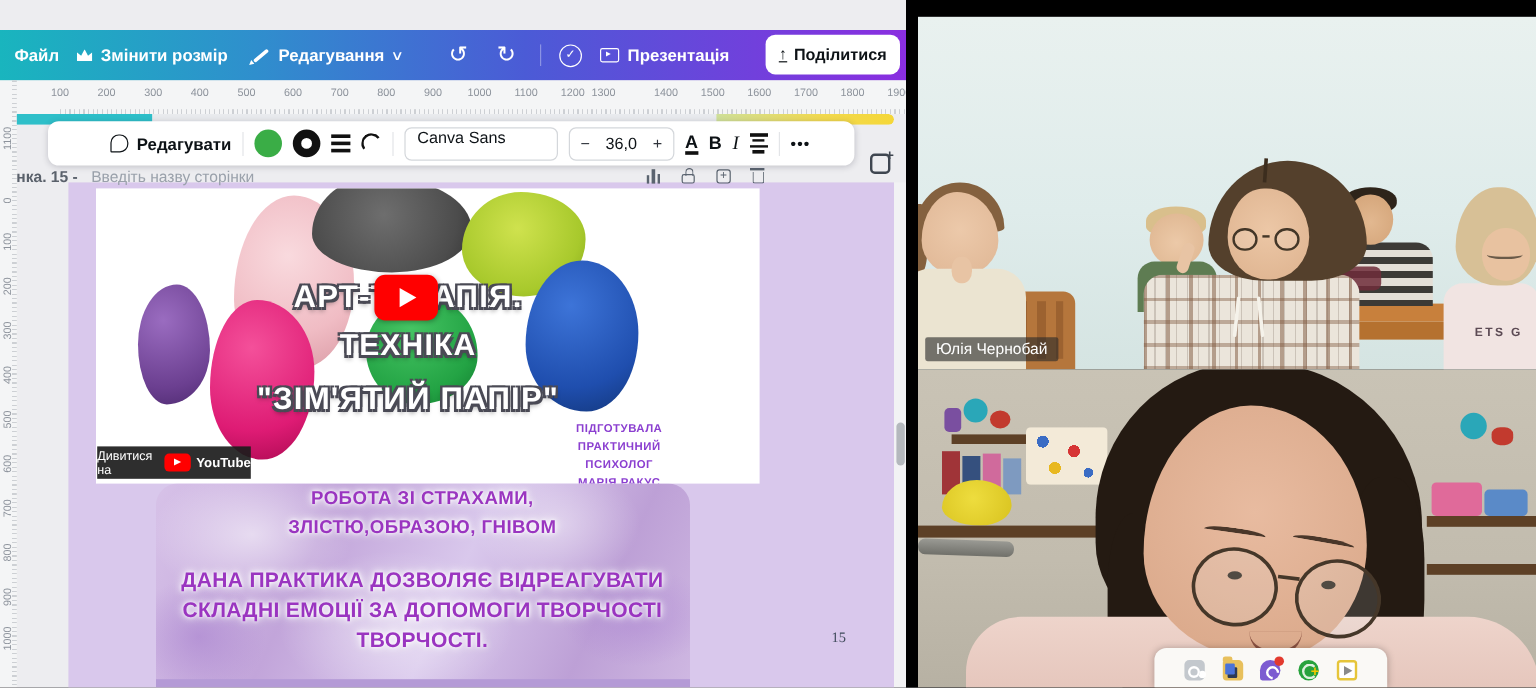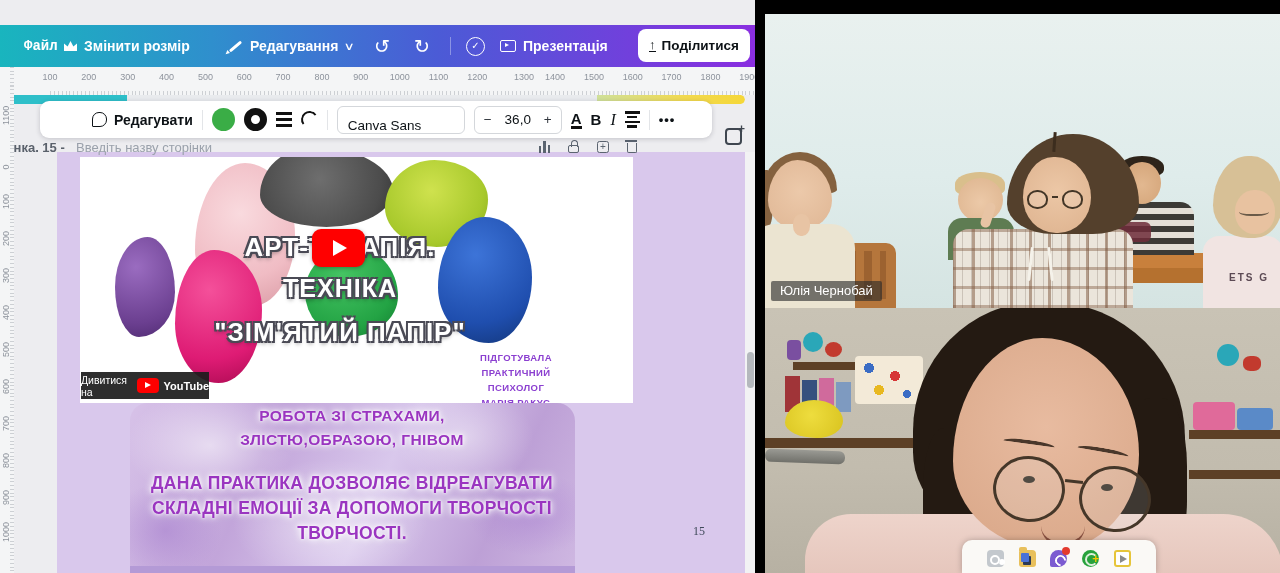--- a/index.html
+++ b/index.html
@@ -66,21 +66,21 @@
   
   .float-toolbar { position:absolute; left:40px; top:101px; width:672px; height:37px; background:#fff; border-radius:9px;
     box-shadow:0 1px 5px rgba(40,40,60,.22); display:flex; align-items:center; padding:0 12px; gap:9px; z-index:5; font-size:14px; color:#0d1216; }
   .tb-sep { width:1px; height:20px; background:#e3e5e8; flex:none; }
   .edit-chip { display:flex; align-items:center; gap:7px; font-weight:bold; cursor:pointer;padding-left:40px; }
   .editbox-icon { width:15px; height:15px; border:1.8px solid #0d1216; border-radius:7px 7px 7px 1px; }
   .color-fill { width:23px; height:23px; border-radius:50%; background:#3aad46; cursor:pointer; flex:none; }
   .color-ring { width:23px; height:23px; border-radius:50%; border:7px solid #111; background:#fff; cursor:pointer; flex:none; }
   .lines-icon { width:16px; height:3px; background:#111; box-shadow:0 6px 0 #111,0 12px 0 #111; margin-top:-12px; cursor:pointer; flex:none; }
   .arc-icon { width:17px; height:17px; border:2.5px solid transparent; border-left-color:#111; border-top-color:#111; border-radius:50%; transform:rotate(8deg); cursor:pointer; flex:none; }
-  .font-box { width:128px; height:28px; border:1px solid #d4d7db; border-radius:6px; display:flex; align-items:flex-end; padding:0 10px; font-size:13.5px; cursor:pointer; flex:none; }
+  .font-box { width:128px; height:28px; border:1px solid #d4d7db; border-radius:6px; display:flex; align-items:flex-start; padding:0 10px; font-size:13.5px; cursor:pointer; flex:none; }
   .size-box { width:88px; height:28px; border:1px solid #d4d7db; border-radius:6px; display:flex; align-items:center; justify-content:space-between; padding:0 9px; font-size:13.5px; flex:none; }
   .size-btn { cursor:pointer; color:#30353c; }
   .a-color { font-weight:bold; font-size:15px; border-bottom:3.5px solid #111; line-height:15px; cursor:pointer; }
   .b-bold { font-weight:bold; font-size:15px; cursor:pointer; }
   .i-italic { font-style:italic; font-family:"Liberation Serif","DejaVu Serif",serif; font-size:16px; cursor:pointer; }
   .align-icon { display:flex; flex-direction:column; gap:2.5px; align-items:center; cursor:pointer; flex:none; }
   .align-icon i { display:block; height:2.2px; background:#111; }
   .align-icon i:nth-child(1){width:15px;} .align-icon i:nth-child(2){width:10px;} .align-icon i:nth-child(3){width:15px;} .align-icon i:nth-child(4){width:10px;}
   .more-dots { font-size:13px; letter-spacing:1px; font-weight:bold; cursor:pointer; }
 
@@ -227,28 +227,28 @@
 </style>
 </head>
 <body>
 
 <div id="app">
 
   <div id="left-panel">
 
 
     <div class="canva-header">
-      <div class="hd-item" style="left:24px;font-family:Liberation Mono, monospace;">
+      <div class="hd-item" style="left:12px;">
         <span>Файл</span>
       </div>
       <div class="hd-item" style="left:64px;">
         <span class="crown-icon"></span>
         <span>Змінити розмір</span>
       </div>
-      <div class="hd-item" style="left:228px;">
+      <div class="hd-item" style="left:210px;">
         <span class="pencil-icon"></span>
         <span>Редагування</span>
         <span class="chev">∨</span>
       </div>
       <div class="hd-item hd-glyph" style="left:374px;">↺</div>
       <div class="hd-item hd-glyph" style="left:414px;">↻</div>
       <div class="hd-div"></div>
       <div class="cloud-icon">✓</div>
       <div class="hd-item" style="left:500px;">
         <span class="monitor-icon"></span>
@@ -266,21 +266,21 @@
         <span class="h-tick" style="left: 113.7px;">300</span>
         <span class="h-tick" style="left: 152.55px;">400</span>
         <span class="h-tick" style="left: 191.4px;">500</span>
         <span class="h-tick" style="left: 230.25px;">600</span>
         <span class="h-tick" style="left: 269.1px;">700</span>
         <span class="h-tick" style="left: 307.95px;">800</span>
         <span class="h-tick" style="left: 346.8px;">900</span>
         <span class="h-tick" style="left: 385.65px;">1000</span>
         <span class="h-tick" style="left: 424.5px;">1100</span>
         <span class="h-tick" style="left: 463.35px;">1200</span>
-        <span class="h-tick" style="left: 510px;">1300</span>
+        <span class="h-tick" style="left: 489px;">1300</span>
         <span class="h-tick" style="left: 541.05px;">1400</span>
         <span class="h-tick" style="left: 579.9px;">1500</span>
         <span class="h-tick" style="left: 618.75px;">1600</span>
         <span class="h-tick" style="left: 657.6px;">1700</span>
         <span class="h-tick" style="left: 696.45px;">1800</span>
         <span class="h-tick" style="left: 735.3px;">1900</span>
       </div>
     <div class="v-ruler">
         <span class="v-tick" style="top: 48px;">1100</span>
         <span class="v-tick" style="top: 95px;">0</span>

